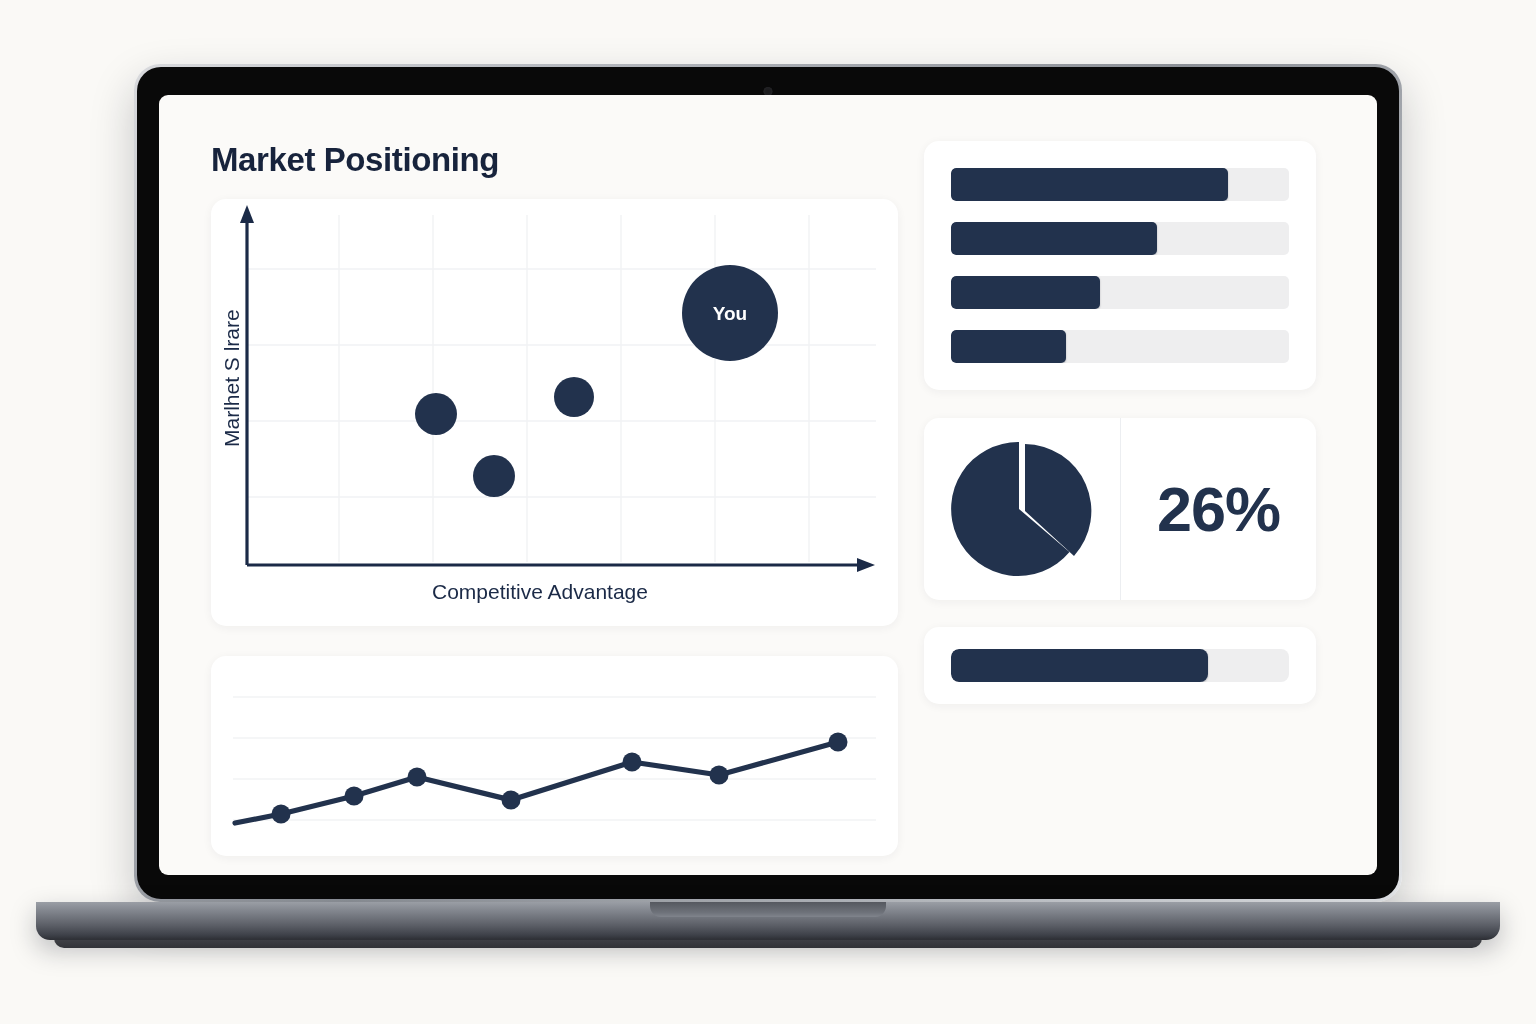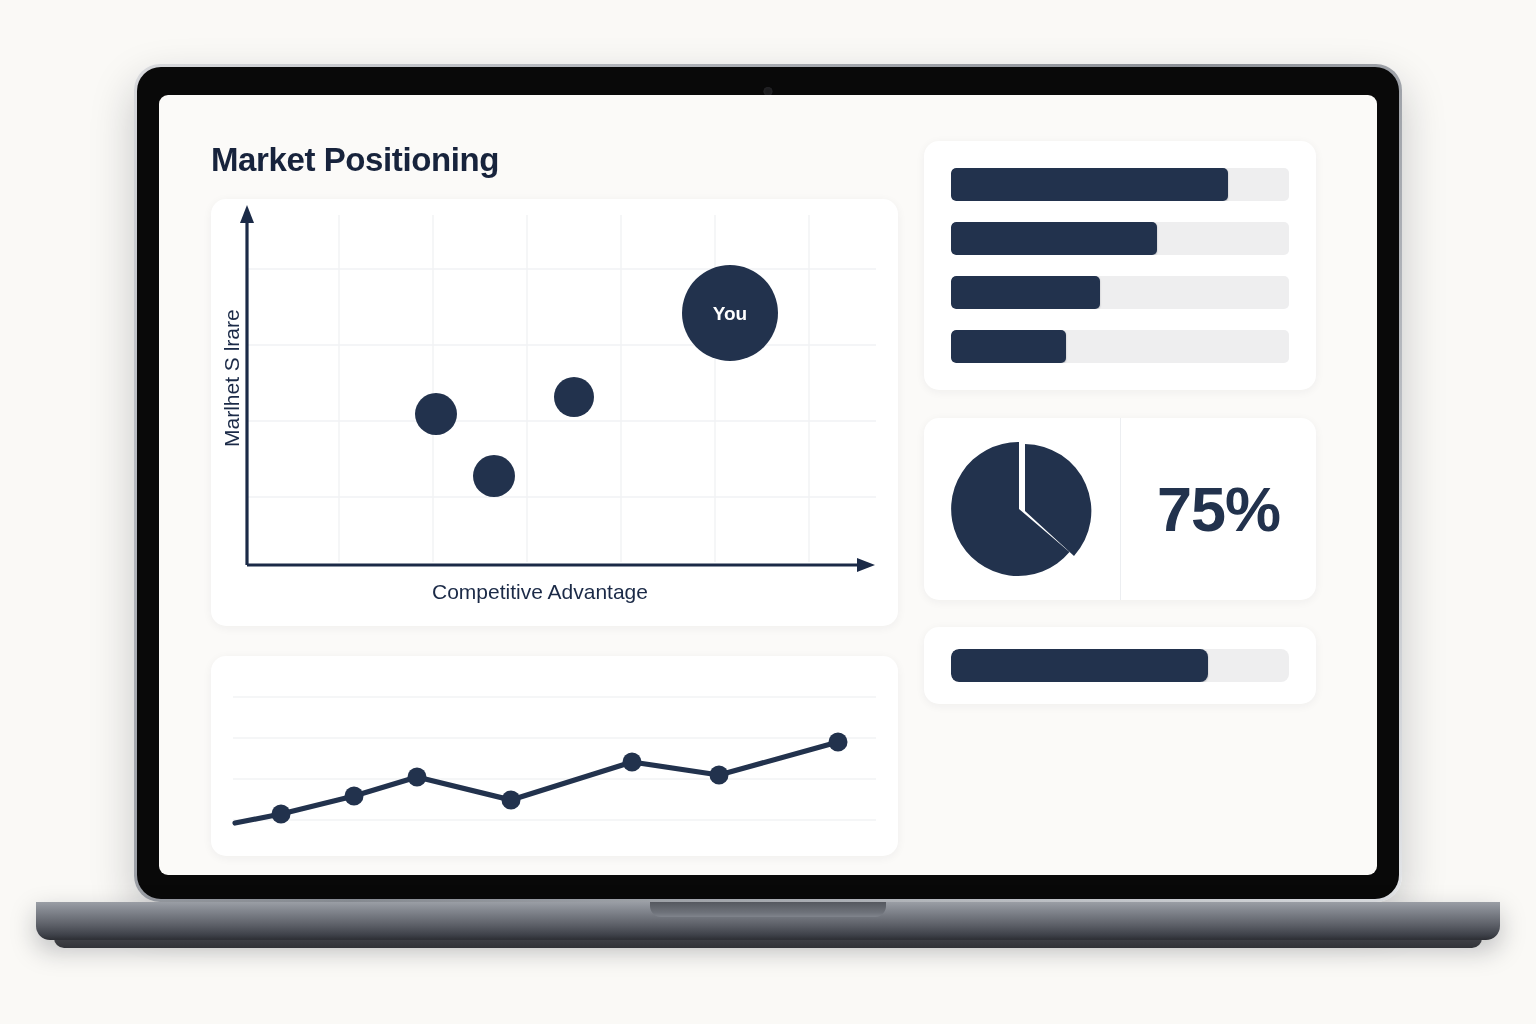--- a/index.html
+++ b/index.html
@@ -223,21 +223,21 @@
             </div>
 
             <div class="card" id="pie-card">
               <div id="pie-half">
                 <svg width="142" height="142" viewBox="0 0 142 142">
                   <path fill="#22324d" d="M 68 4 A 67 67 0 1 0 118.5 114 L 68 71 Z"></path>
                   <path fill="#22324d" d="M 74 6 A 67 67 0 0 1 123 118 L 74 73 Z"></path>
                 </svg>
               </div>
               <div id="pct-half">
-                <span id="pct-value">75%</span>
+                <span id="pct-value">26%</span>
               </div>
             </div>
 
             <div class="card" id="progress-card">
               <div id="progress-track">
                 <div id="progress-fill" style="width: 76%;"></div>
               </div>
             </div>
 
           </div>

